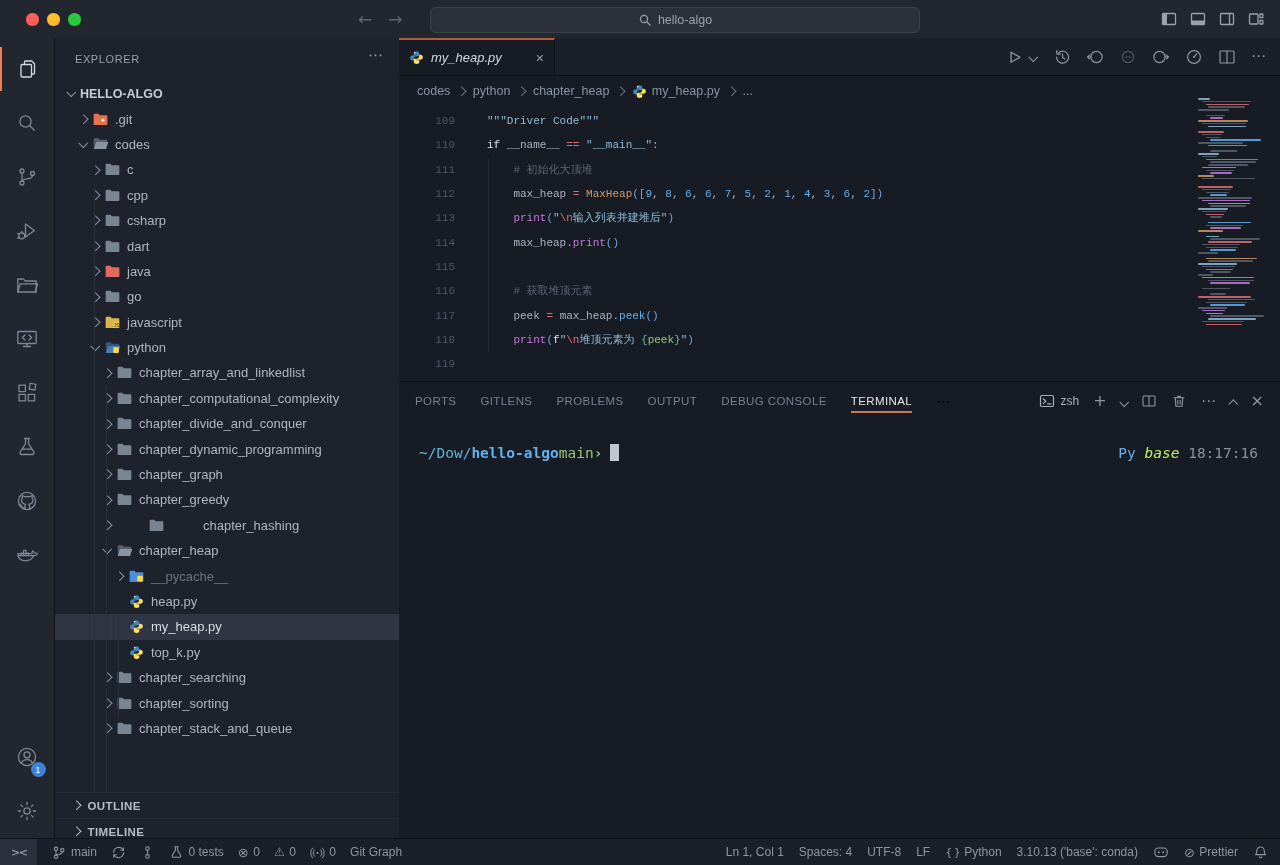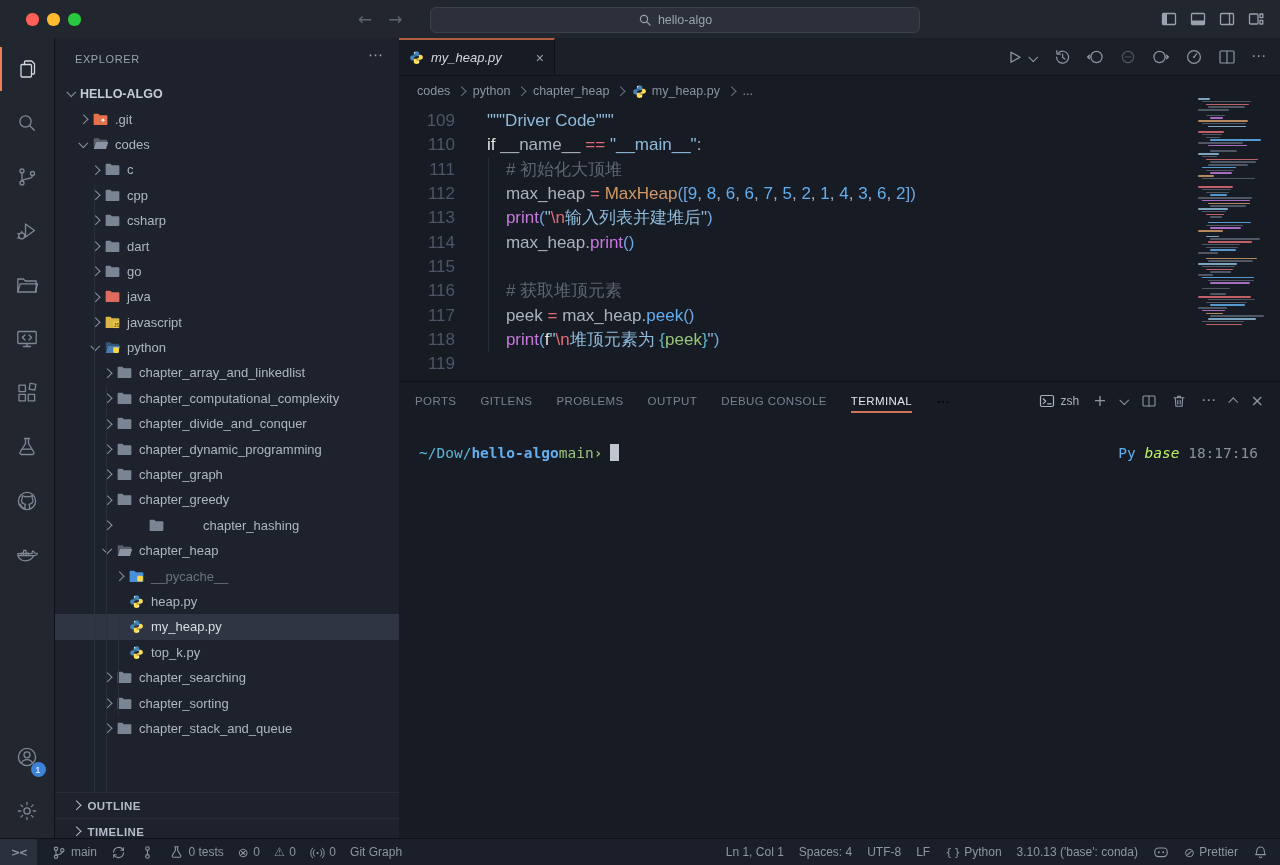--- a/index.html
+++ b/index.html
@@ -49,38 +49,38 @@
   
   .editor{position:absolute;left:399px;right:0;top:38px;bottom:27px;background:#171b24}
   .tabbar{height:38px;background:#1b2028;border-bottom:1px solid #0e1117;display:flex;position:relative;box-sizing:border-box}
   .tab{width:156px;background:#171b24;border-right:1px solid #0e1117;border-top:2px solid #b05c3f;display:flex;align-items:center;
        padding:0 10px;gap:7px;font-size:13px;color:#d2d7de;font-style:italic;box-sizing:border-box}
   .tab-close{margin-left:auto;color:#9aa2ae;font-style:normal;font-size:14px}
   .ed-actions{position:absolute;right:14px;top:0;height:100%;display:flex;align-items:center;gap:15px;color:#8d96a3}
   .ed-actions .dim{opacity:.45}
   .breadcrumbs{height:30px;display:flex;align-items:center;padding-left:18px;gap:8px;font-size:12.5px;color:#8a93a1}
   .bc-sep{color:#6b7380;display:inline-flex}
-  .code{position:absolute;top:68px;left:0;right:0;height:276px;font-family:Liberation Sans, sans-serif;font-size:17px;overflow:hidden;padding-top:3px}
+  .code{position:absolute;top:68px;left:0;right:0;height:276px;font-family:Liberation Mono, monospace;font-size:11px;overflow:hidden;padding-top:3px}
   .cline{position:relative;height:24.35px;white-space:pre;line-height:24.35px}
   .ln{position:absolute;left:0;width:56px;text-align:right;color:#4d5566}
   .ctext{position:absolute;left:88px}
   .ed-guide{position:absolute;left:89px;width:1px;background:#262d3a}
   .tk-def{color:#abb2bf}.tk-kw{color:#e5e5e5}.tk-op{color:#e06c75}.tk-str{color:#8fbcdb}.tk-esc{color:#e06c75}
   .tk-num{color:#61afef}.tk-cls{color:#d19a66}.tk-fnb{color:#c678dd}.tk-fn{color:#61afef}.tk-cmt{color:#5d6472}
   .tk-pb{color:#6fa3dd}.tk-br{color:#56b6c2}.tk-fv{color:#98c379}
   .minimap{position:absolute;right:8px;top:60px;width:74px;height:236px}
   .mmrow{position:absolute;height:1.6px;border-radius:1px;opacity:.85}
 
   
   .panel{position:absolute;left:0;right:0;top:343px;bottom:0;border-top:1px solid #0e1117;background:#171b24}
   .p-header{height:38px;display:flex;align-items:center;padding:0 16px;position:relative}
   .p-tab{margin-right:24px;font-size:11.5px;letter-spacing:.4px;color:#79818f;position:relative;height:100%;display:flex;align-items:center}
   .p-tab.active{color:#e1e5ea}
   .p-tab.active::after{content:"";position:absolute;left:0;right:0;bottom:7px;height:1.8px;background:#cd7357}
-  .p-actions{margin-left:auto;display:flex;align-items:flex-start;gap:14px;color:#8d96a3;font-size:12px}
+  .p-actions{margin-left:auto;display:flex;align-items:flex-end;gap:14px;color:#8d96a3;font-size:12px}
   .shell-label{display:flex;align-items:center;gap:6px;color:#aab2bd}
   .term{position:absolute;left:0;right:0;top:38px;bottom:0;font-family:"DejaVu Sans Mono",monospace;font-size:14.5px}
   .tline{position:absolute;left:20px;right:22px;top:24px;display:flex;align-items:center}
   .cursor{display:inline-block;width:8.5px;height:17px;background:#c0c6cf;margin-left:8px}
   .t-right{margin-left:auto}
 
   
   .statusbar{position:absolute;left:0;right:0;bottom:0;height:27px;background:#1a1f29;border-top:1px solid #0e1117;
              display:flex;align-items:center;font-size:12px;color:#8d96a2;padding:0 12px;box-sizing:border-box}
   .sb-left{display:flex;align-items:center;gap:14px;height:100%}
@@ -325,35 +325,35 @@
           </svg>
         </span>
         <span class="tlabel">dart</span>
       </div>
       <div class="trow" style="padding-left: 32px;">
         <span class="cvbox">
           <span class="cv r"></span>
         </span>
         <span class="ficon">
           <svg width="15" height="13" viewBox="0 0 16 14">
+            <path fill="#dd6b5e" d="M1.5.9h4.2l1.5 1.6h7.3c.5 0 .9.4.9.9v8.7c0 .5-.4.9-.9.9H1.5a.9.9 0 0 1-.9-.9V1.8c0-.5.4-.9.9-.9z"></path>
+          </svg>
+        </span>
+        <span class="tlabel">java</span>
+      </div>
+      <div class="trow" style="padding-left: 32px;">
+        <span class="cvbox">
+          <span class="cv r"></span>
+        </span>
+        <span class="ficon">
+          <svg width="15" height="13" viewBox="0 0 16 14">
             <path fill="#7a8594" d="M1.5.9h4.2l1.5 1.6h7.3c.5 0 .9.4.9.9v8.7c0 .5-.4.9-.9.9H1.5a.9.9 0 0 1-.9-.9V1.8c0-.5.4-.9.9-.9z"></path>
           </svg>
         </span>
         <span class="tlabel">go</span>
-      </div>
-      <div class="trow" style="padding-left: 32px;">
-        <span class="cvbox">
-          <span class="cv r"></span>
-        </span>
-        <span class="ficon">
-          <svg width="15" height="13" viewBox="0 0 16 14">
-            <path fill="#dd6b5e" d="M1.5.9h4.2l1.5 1.6h7.3c.5 0 .9.4.9.9v8.7c0 .5-.4.9-.9.9H1.5a.9.9 0 0 1-.9-.9V1.8c0-.5.4-.9.9-.9z"></path>
-          </svg>
-        </span>
-        <span class="tlabel">java</span>
       </div>
       <div class="trow" style="padding-left: 32px;">
         <span class="cvbox">
           <span class="cv r"></span>
         </span>
         <span class="ficon">
           <svg width="15" height="13" viewBox="0 0 16 14">
             <path fill="#d9b545" d="M1.5.9h4.2l1.5 1.6h7.3c.5 0 .9.4.9.9v8.7c0 .5-.4.9-.9.9H1.5a.9.9 0 0 1-.9-.9V1.8c0-.5.4-.9.9-.9z"></path>
             <rect x="8.6" y="6" width="6.4" height="7" fill="#e9c74c"></rect>
             <text x="9.3" y="11.8" font-size="5.5" fill="#40391c" font-family="sans-serif" stroke="none">JS</text>

